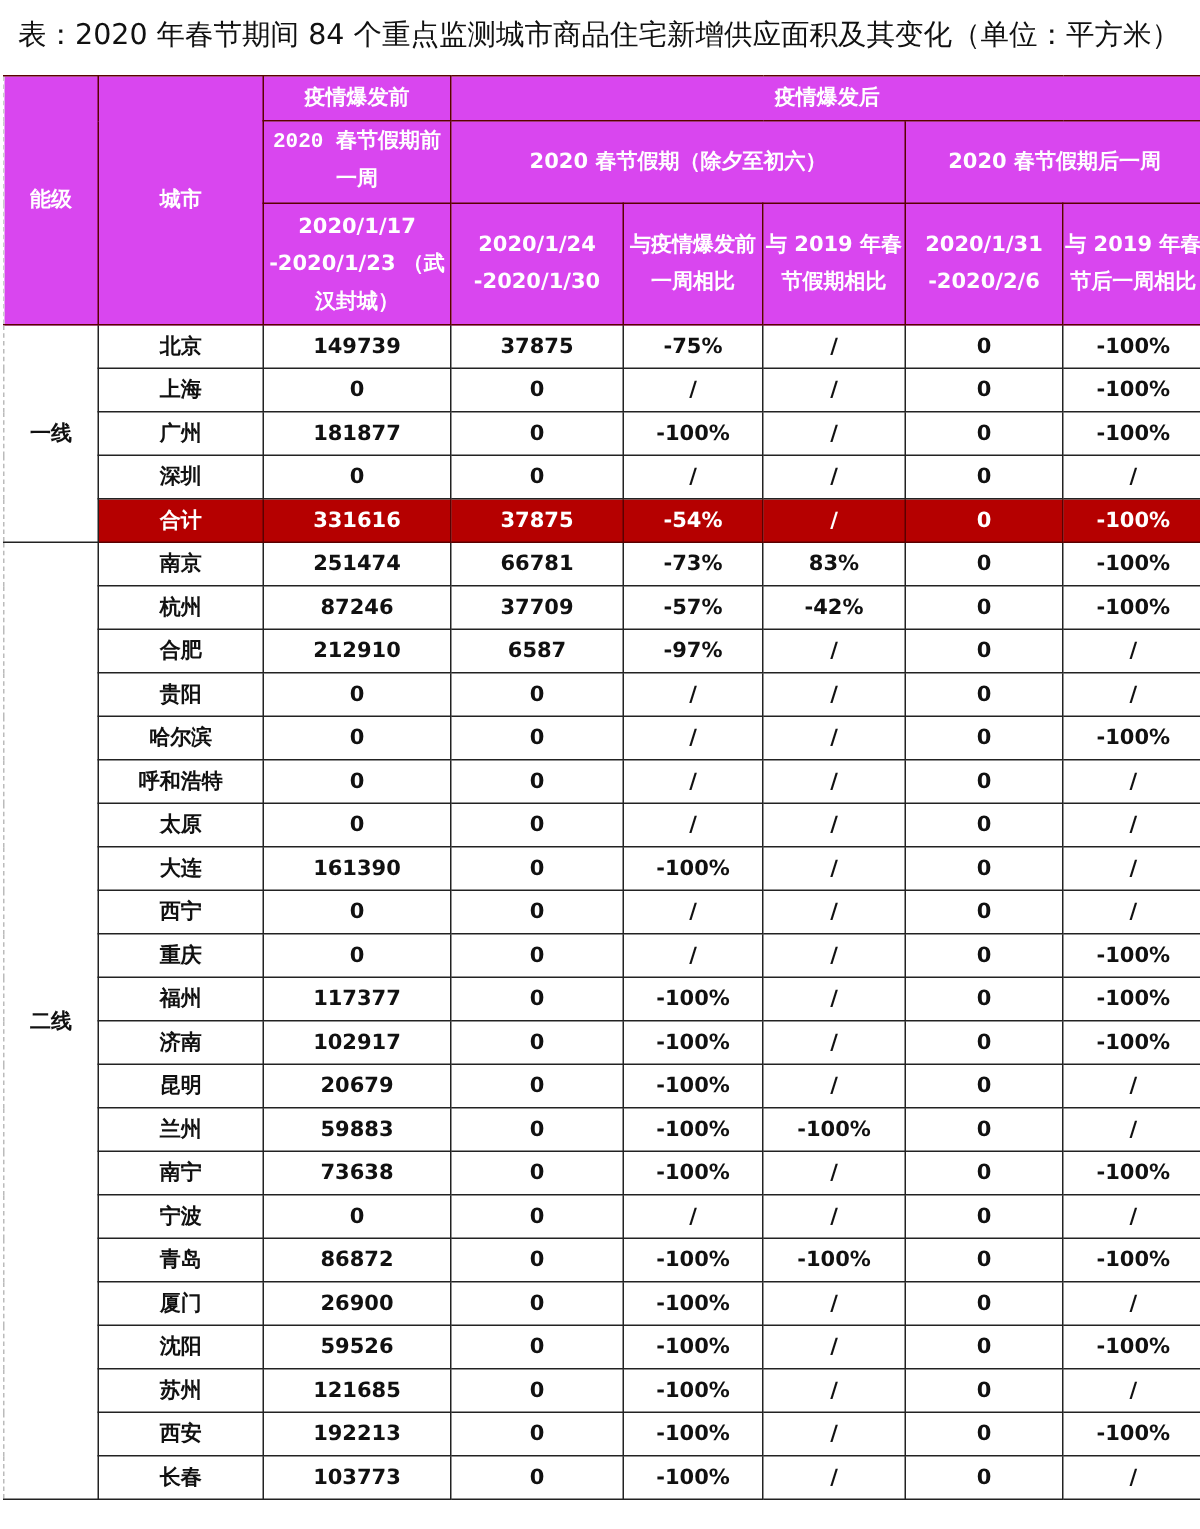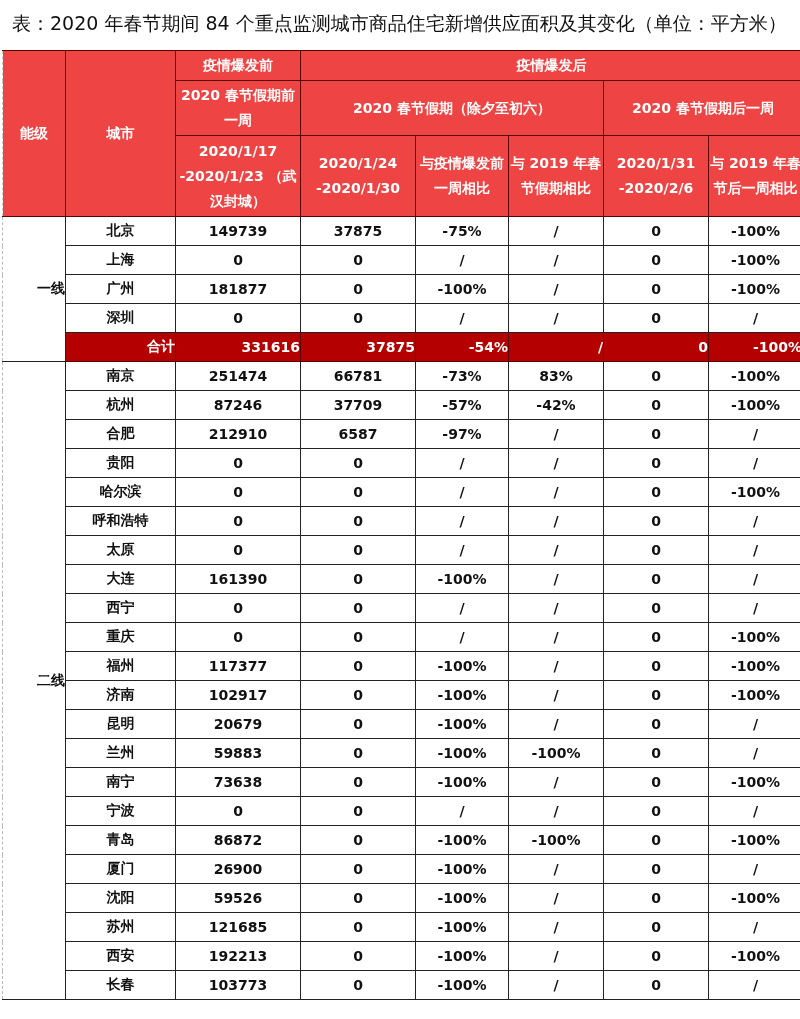--- a/index.html
+++ b/index.html
@@ -4,27 +4,27 @@
 <style>
   html, body { margin: 0; padding: 0; background: #ffffff; }
   body { width: 800px; height: 1019px; overflow: hidden; position: relative;
          font-family: "DejaVu Sans", "Liberation Sans", sans-serif; }
   .title { position: absolute; left: 12px; top: 6px; width: 790px; height: 34px;
            font-size: 19px; line-height: 34px; color: #111; white-space: nowrap; }
   table { position: absolute; left: 2px; top: 50px; border-collapse: collapse;
           table-layout: fixed; width: 800px; }
   td, th { border: 1.5px solid #222; text-align: center; vertical-align: middle;
            font-weight: bold; font-size: 14px; padding: 0; color: #111; }
-  th { background: #ef4444; color: #ffffff; border-color: #5a0000; font-size: 14px; line-height: 25px; }
+  th { background: #d946ef; color: #ffffff; border-color: #5a0000; font-size: 14px; line-height: 25px; }
   .h1 { height: 29px; }
-  .h2 { height: 54px; }
+  .h2 { height: 54px; font-family: Liberation Mono, monospace; }
   .h3 { height: 80px; }
   tr.row td { height: 28px; }
-  tr.total td { background: #b50000; color: #fff; border-color: #5a0000; text-align: right; }
-  td.tier { border-left: 1px dashed #bbb; text-align: right; }
+  tr.total td { background: #b50000; color: #fff; border-color: #5a0000; }
+  td.tier { border-left: 1px dashed #bbb; }
   th.tierh { border-left: 1px dashed #ccc; }
 </style>
 </head>
 <body>
 
 <div class="title">表：2020 年春节期间 84 个重点监测城市商品住宅新增供应面积及其变化（单位：平方米）</div>
 
 <table>
   <colgroup>
     <col style="width:63px">

